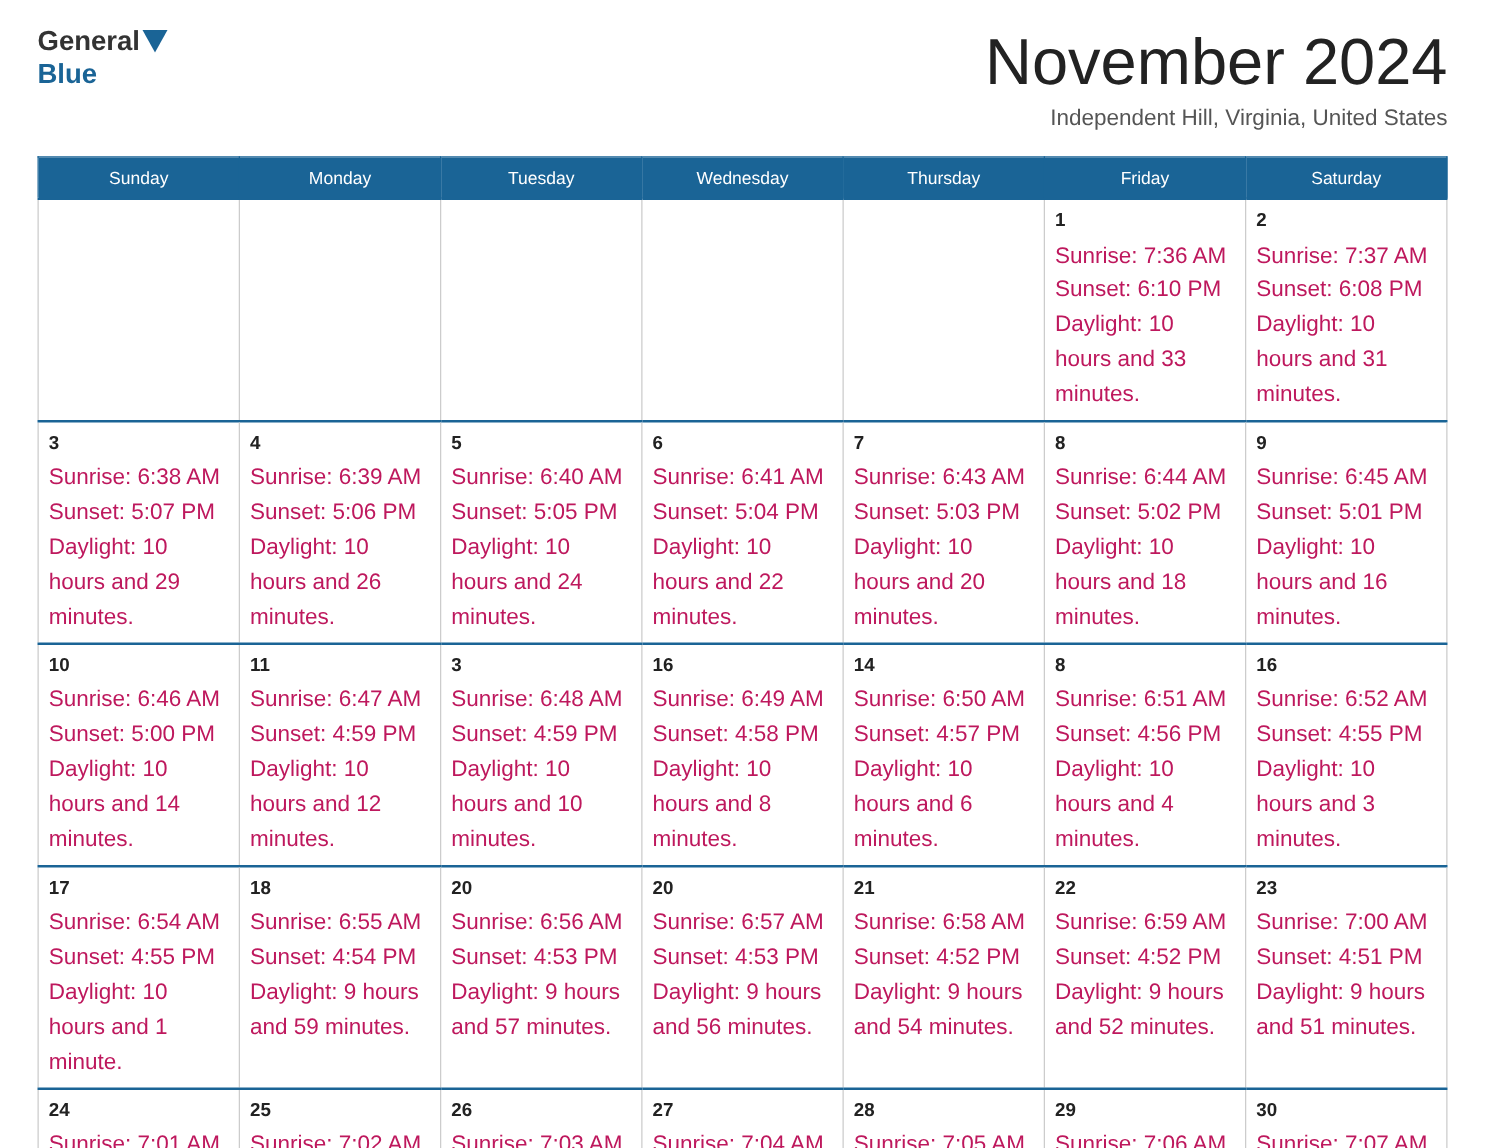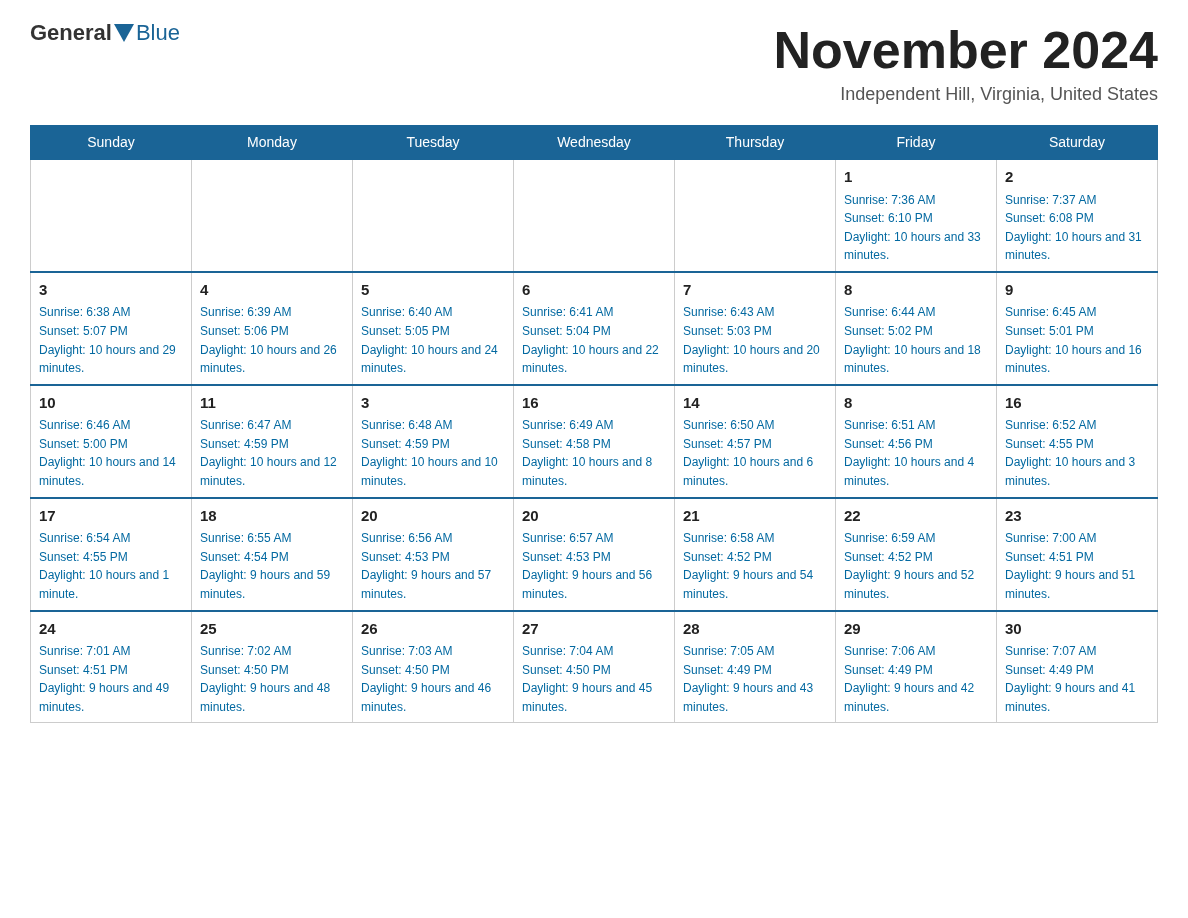--- a/index.html
+++ b/index.html
@@ -12,43 +12,43 @@
       min-height: 918px;
     }
     .header {
       display: flex;
       justify-content: space-between;
       align-items: flex-start;
       margin-bottom: 20px;
     }
     .logo {
       display: flex;
-      flex-direction: row;
+      flex-direction: column;
       align-items: flex-start;
     }
     .logo-text {
       display: flex;
       align-items: center;
       font-size: 22px;
       font-weight: bold;
       color: #333;
     }
     .logo-general { color: #333; }
     .logo-triangle {
       width: 0; height: 0;
       border-left: 10px solid transparent;
       border-right: 10px solid transparent;
       border-bottom: 18px solid #1a6496;
       display: inline-block;
       margin: 0 2px;
       transform: rotate(180deg);
     }
-    .logo-blue { color: #1a6496; font-size: 22px; font-weight: normal; }
+    .logo-blue { color: #1a6496; font-size: 22px; font-weight: bold; }
     .title-area { text-align: right; }
-    .month-title { font-size: 52px; font-weight: bold; color: #222; }
+    .month-title { font-size: 52px; font-weight: normal; color: #222; }
     .location { font-size: 18px; color: #555; margin-top: 4px; }
     .calendar { width: 100%; border-collapse: collapse; }
     .calendar th {
       background: #1a6496;
       color: #fff;
       padding: 8px 10px;
       text-align: center;
       font-size: 14px;
       font-weight: normal;
       border: 1px solid #1a6496;
@@ -70,21 +70,21 @@
     .calendar tbody tr:first-child td {
       border-top: 2px solid #1a6496;
     }
     .day-number {
       font-size: 15px;
       font-weight: bold;
       display: block;
       margin-bottom: 2px;
       color: #222;
     }
-    .day-info { color: #0369a1; font-size: 12px; line-height: 1.55; }
+    .day-info { color: #be185d; font-size: 18px; line-height: 1.55; }
     .empty-cell { background: #f9f9f9; }
     .calendar td:first-child { border-left: 1px solid #ccc; }
     .calendar td:last-child { border-right: 1px solid #ccc; }
   </style>
 </head>
 <body>
 
 <div class="header">
   <div class="logo">
     <div class="logo-text">

